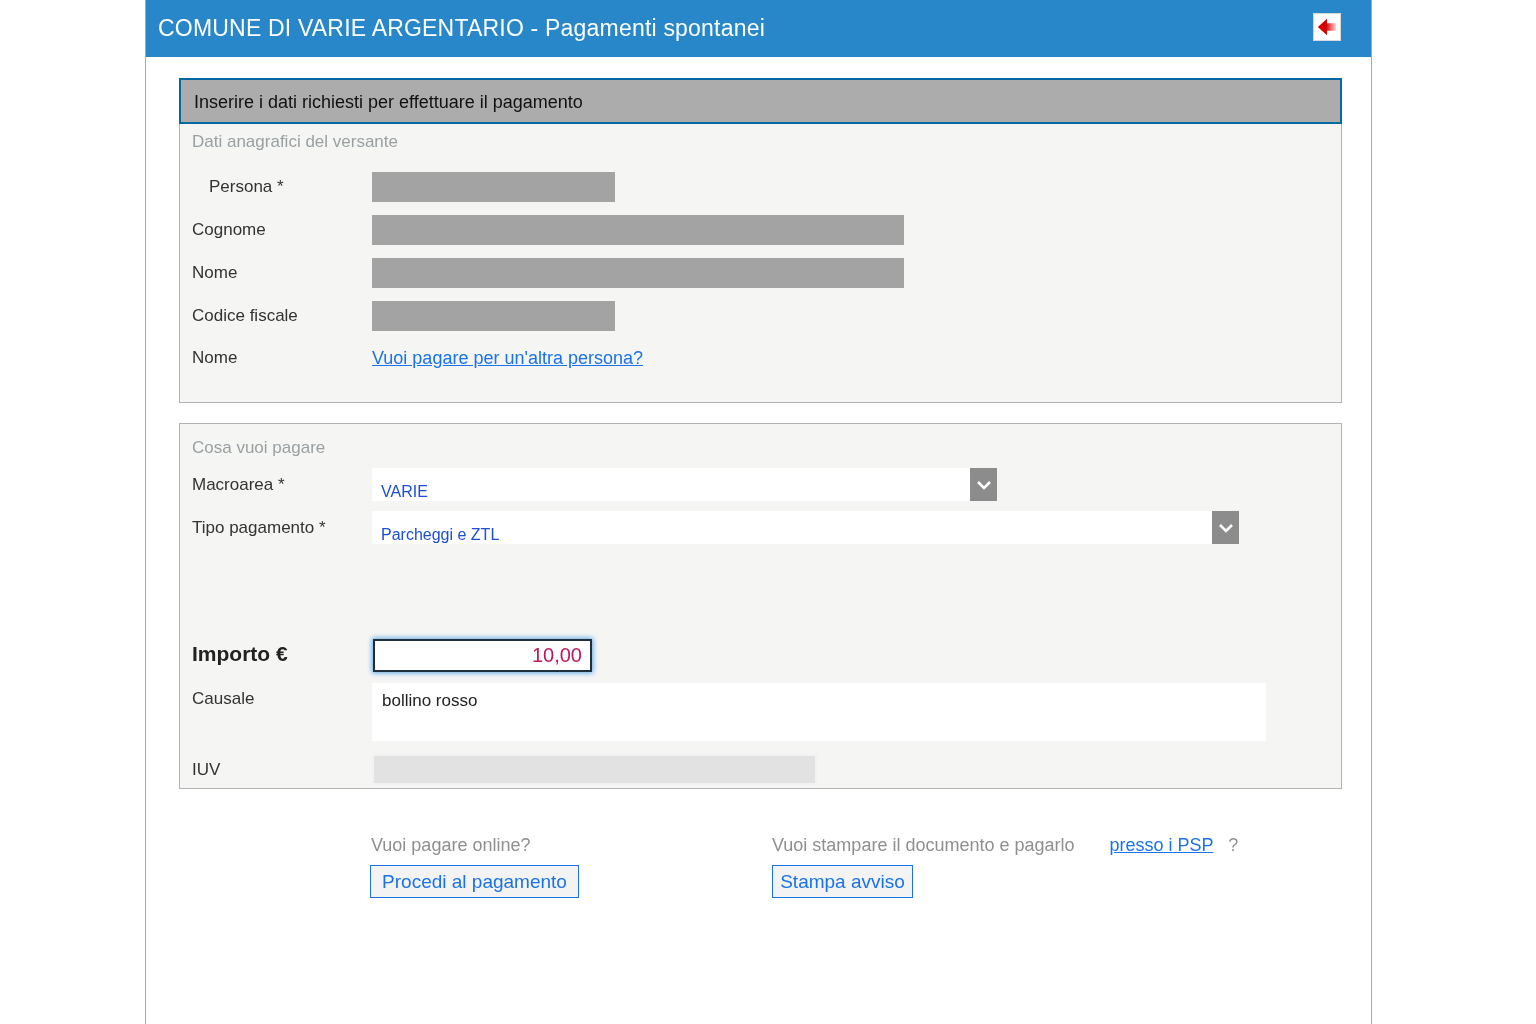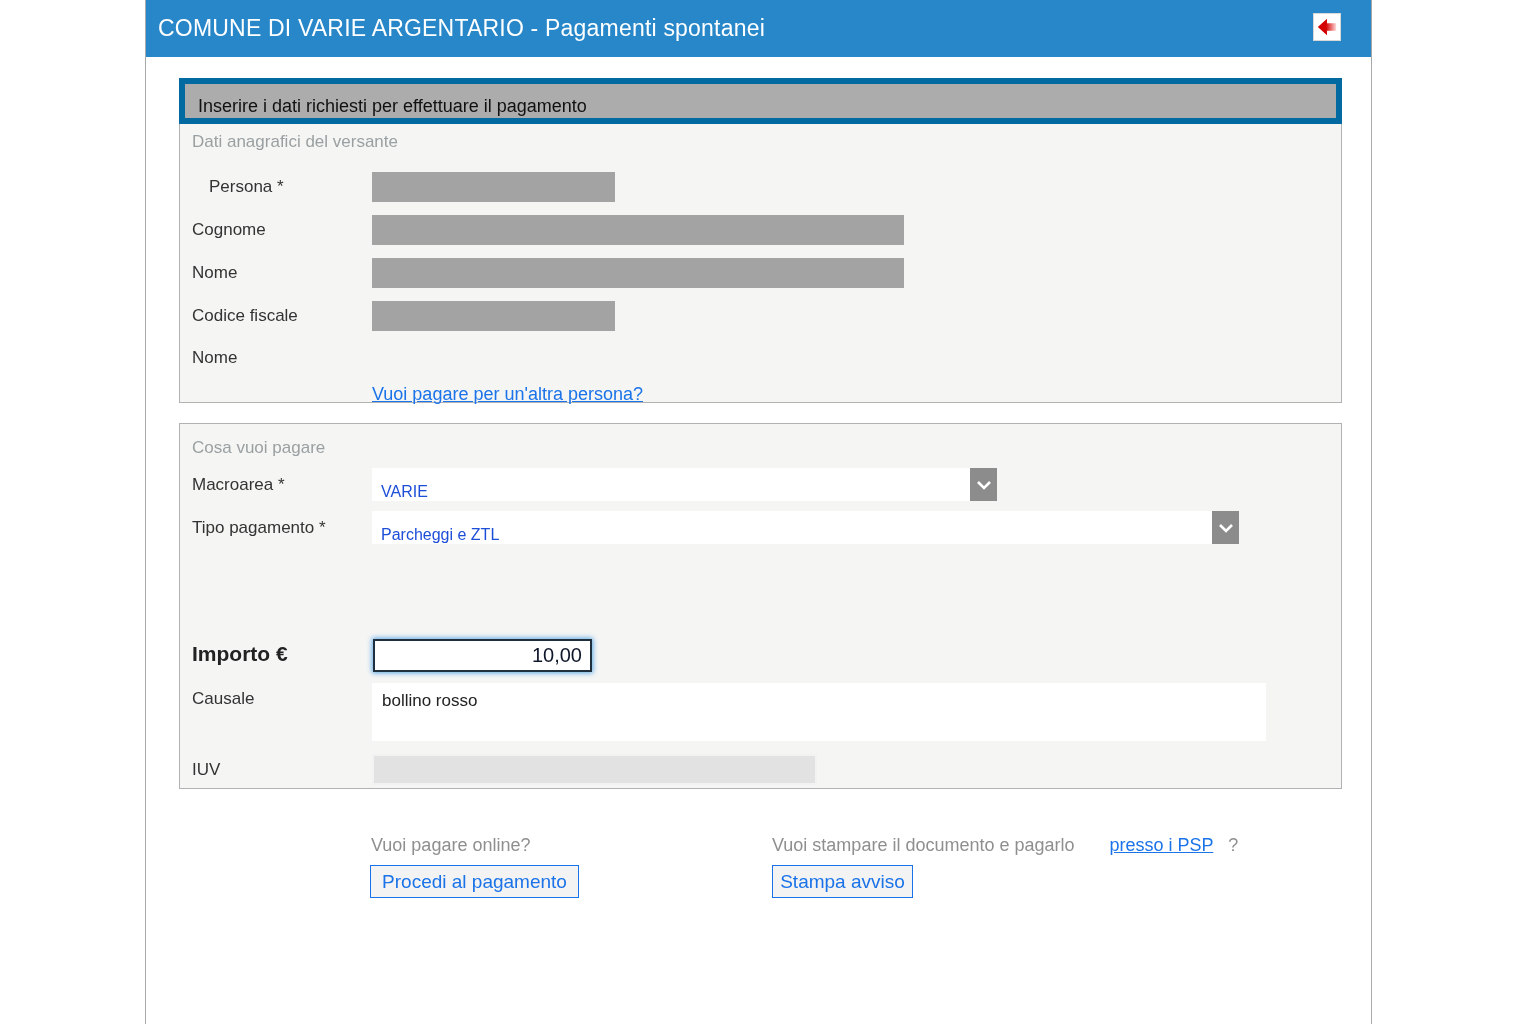--- a/index.html
+++ b/index.html
@@ -9,21 +9,21 @@
   
   .titlebar{position:absolute;left:0;top:0;width:100%;height:57px;background:#2787c9;}
   .titlebar h1{margin:0;position:absolute;left:12px;top:0;line-height:57px;
                color:#ffffff;font-size:23px;font-weight:400;letter-spacing:.2px;}
   .backbtn{position:absolute;right:30px;top:13px;width:28px;height:28px;background:#fff;
            border:1px solid #d8d8d8;box-sizing:border-box;display:flex;align-items:center;
            justify-content:center;cursor:pointer;padding:0;}
 
   
   .instruction{position:absolute;left:33px;top:78px;width:1163px;height:46px;background:#acacac;
-               border:6px solid #0369a1;box-sizing:border-box;}
+               border:2px solid #0369a1;box-sizing:border-box;}
   .instruction span{position:absolute;left:13px;top:0;line-height:44px;font-size:18px;color:#111;}
 
   
   .fs{position:absolute;left:33px;width:1163px;background:#f5f5f4;border:1px solid #b2b2b2;box-sizing:border-box;}
   .fs1{top:124px;height:279px;border-top:none;}
   .fs2{top:423px;height:366px;}
   .legend{position:absolute;left:12px;font-size:17px;color:#9aa0a2;}
 
   .flabel{position:absolute;left:12px;font-size:17px;color:#333;white-space:nowrap;}
   .redacted{position:absolute;left:192px;background:#a3a3a3;height:30px;}
@@ -33,21 +33,21 @@
   
   .selectbox{position:absolute;left:192px;height:33px;background:#ffffff;}
   .selectbox .val{position:absolute;left:9px;top:0;line-height:33px;font-size:16px;color:#1d4ed8;white-space:nowrap;margin-top:7px;}
   .selectbox .arrow{position:absolute;right:0;top:0;width:27px;height:33px;background:#8c8c8c;
                     display:flex;align-items:center;justify-content:center;cursor:pointer;}
 
   
   .importo-label{position:absolute;left:12px;font-size:21px;font-weight:700;color:#222;}
   .importo-input{position:absolute;left:193px;width:219px;height:33px;box-sizing:border-box;
                  border:2px solid #1f2f3d;box-shadow:0 0 5px 1px #5aa7e6;background:#fff;
-                 font-family:"Liberation Sans",sans-serif;font-size:20px;color:#0f172a;
+                 font-family:"Liberation Sans",sans-serif;font-size:20px;color:#be185d;
                  text-align:right;padding:0 8px;}
 
   
   .causale{position:absolute;left:192px;width:894px;height:58px;background:#fff;box-sizing:border-box;
            padding:8px 10px;font-size:17px;color:#222;}
 
   
   .iuv{position:absolute;left:192px;width:445px;height:31px;background:#e2e2e2;
        border:2px solid #f2f2f2;box-sizing:border-box;}
 
@@ -91,21 +91,21 @@
     <div class="flabel" style="top:91px;line-height:30px;">Cognome</div>
     <div class="redacted" style="top:91px;width:532px;"></div>
 
     <div class="flabel" style="top:134px;line-height:30px;">Nome</div>
     <div class="redacted" style="top:134px;width:532px;"></div>
 
     <div class="flabel" style="top:177px;line-height:30px;">Codice fiscale</div>
     <div class="redacted" style="top:177px;width:243px;"></div>
 
     <div class="flabel" style="top:219px;line-height:30px;">Nome</div>
-    <a class="linkblue" style="position:absolute;left:192px;top:219px;line-height:30px;margin-top:36px;">Vuoi pagare per un'altra persona?</a>
+    <a class="linkblue" style="position:absolute;left:192px;top:219px;line-height:30px;">Vuoi pagare per un'altra persona?</a>
   </div>
 
   <div class="fs fs2">
     <div class="legend" style="top:14px;">Cosa vuoi pagare</div>
 
     <div class="flabel" style="top:44px;line-height:33px;">Macroarea *</div>
     <div class="selectbox" style="top:44px;width:625px;">
       <span class="val">VARIE</span>
       <span class="arrow">
         <svg width="16" height="10" viewBox="0 0 16 10">

